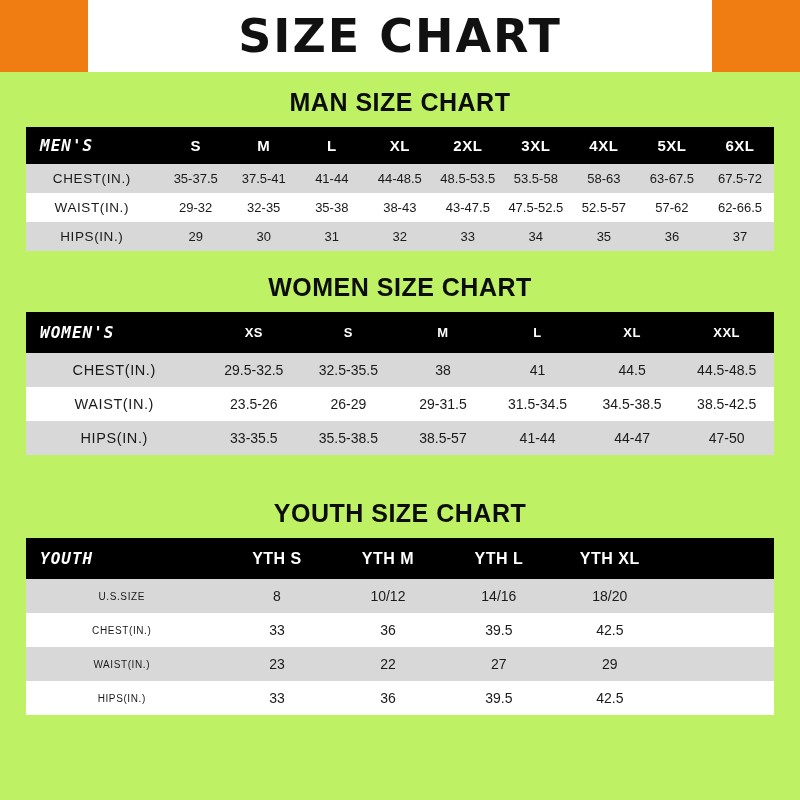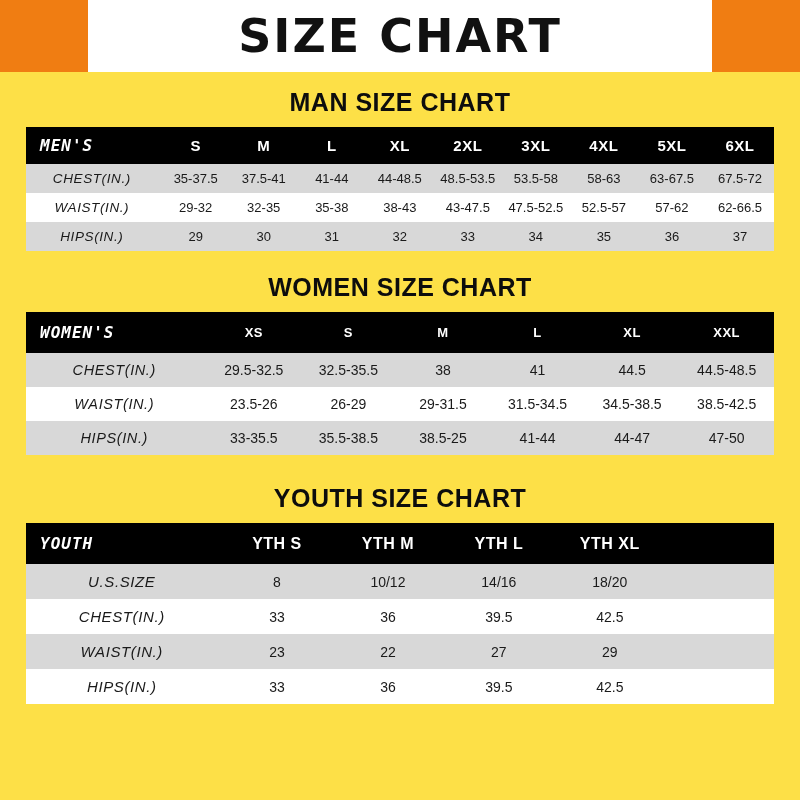--- a/index.html
+++ b/index.html
@@ -10,21 +10,21 @@
     width: 800px;
     height: 800px;
     background: #ffffff;
     font-family: "Liberation Sans", sans-serif;
     overflow: hidden;
   }
   .page {
     position: relative;
     width: 800px;
     height: 800px;
-    background: #fde047;
+    background: #bef264;
     box-sizing: border-box;
   }
   
   .header-band {
     position: relative;
     height: 72px;
     background: #f07d12;
     display: flex;
     align-items: center;
     justify-content: center;
@@ -57,21 +57,21 @@
   .section-title {
     text-align: center;
     font-family: Liberation Sans, sans-serif;
     font-weight: bold;
     font-size: 25px;
     color: #0d0d0d;
     letter-spacing: 0.5px;
     margin: 16px 0 10px 0;
   }
   .section-title.women { margin-top: 22px; text-align: center; }
-  .section-title.youth { margin-top: 29px; }
+  .section-title.youth { margin-top: 44px; }
 
   table.size-table {
     width: 100%;
     border-collapse: collapse;
     table-layout: fixed;
   }
   table.size-table th,
   table.size-table td {
     text-align: center;
     font-family: "Liberation Sans", sans-serif;
@@ -94,33 +94,32 @@
     font-style: italic;
   }
   table.size-table tbody td {
     font-size: 13px;
     padding: 7px 2px;
   }
   table.size-table tbody td.row-head {
     font-size: 13.5px;
     letter-spacing: 0.6px;
     padding-right: 6px;
-    font-style: italic;
   }
   table.size-table tbody tr.shade td { background: #d8d8d8; }
   table.size-table tbody tr.plain td { background: #ffffff; }
 
   
   table.women-table thead th { font-size: 13px; padding: 11px 2px; }
   table.women-table tbody td { font-size: 14px; padding: 9px 2px; }
   table.women-table tbody td.row-head { font-size: 14.5px; }
 
   table.youth-table thead th { font-size: 16px; padding: 11px 2px; text-align: center; }
   table.youth-table tbody td { font-size: 14px; padding: 9px 2px; }
-  table.youth-table tbody td.row-head { font-size: 15px; }
+  table.youth-table tbody td.row-head { font-size: 10px; }
 
   .notice {
     margin-top: 16px;
     padding: 0 12px;
     text-align: center;
     color: #e2451f;
     font-family: "Liberation Sans", sans-serif;
     font-size: 17px;
     line-height: 1.45;
   }
@@ -223,21 +222,21 @@
           <td>26-29</td>
           <td>29-31.5</td>
           <td>31.5-34.5</td>
           <td>34.5-38.5</td>
           <td>38.5-42.5</td>
         </tr>
         <tr class="shade">
           <td class="row-head">HIPS(IN.)</td>
           <td>33-35.5</td>
           <td>35.5-38.5</td>
-          <td>38.5-25</td>
+          <td>38.5-57</td>
           <td>41-44</td>
           <td>44-47</td>
           <td>47-50</td>
         </tr>
       </tbody>
     </table>
 
     <div class="section-title youth">YOUTH SIZE CHART</div>
     <table class="size-table youth-table">
       <thead>

